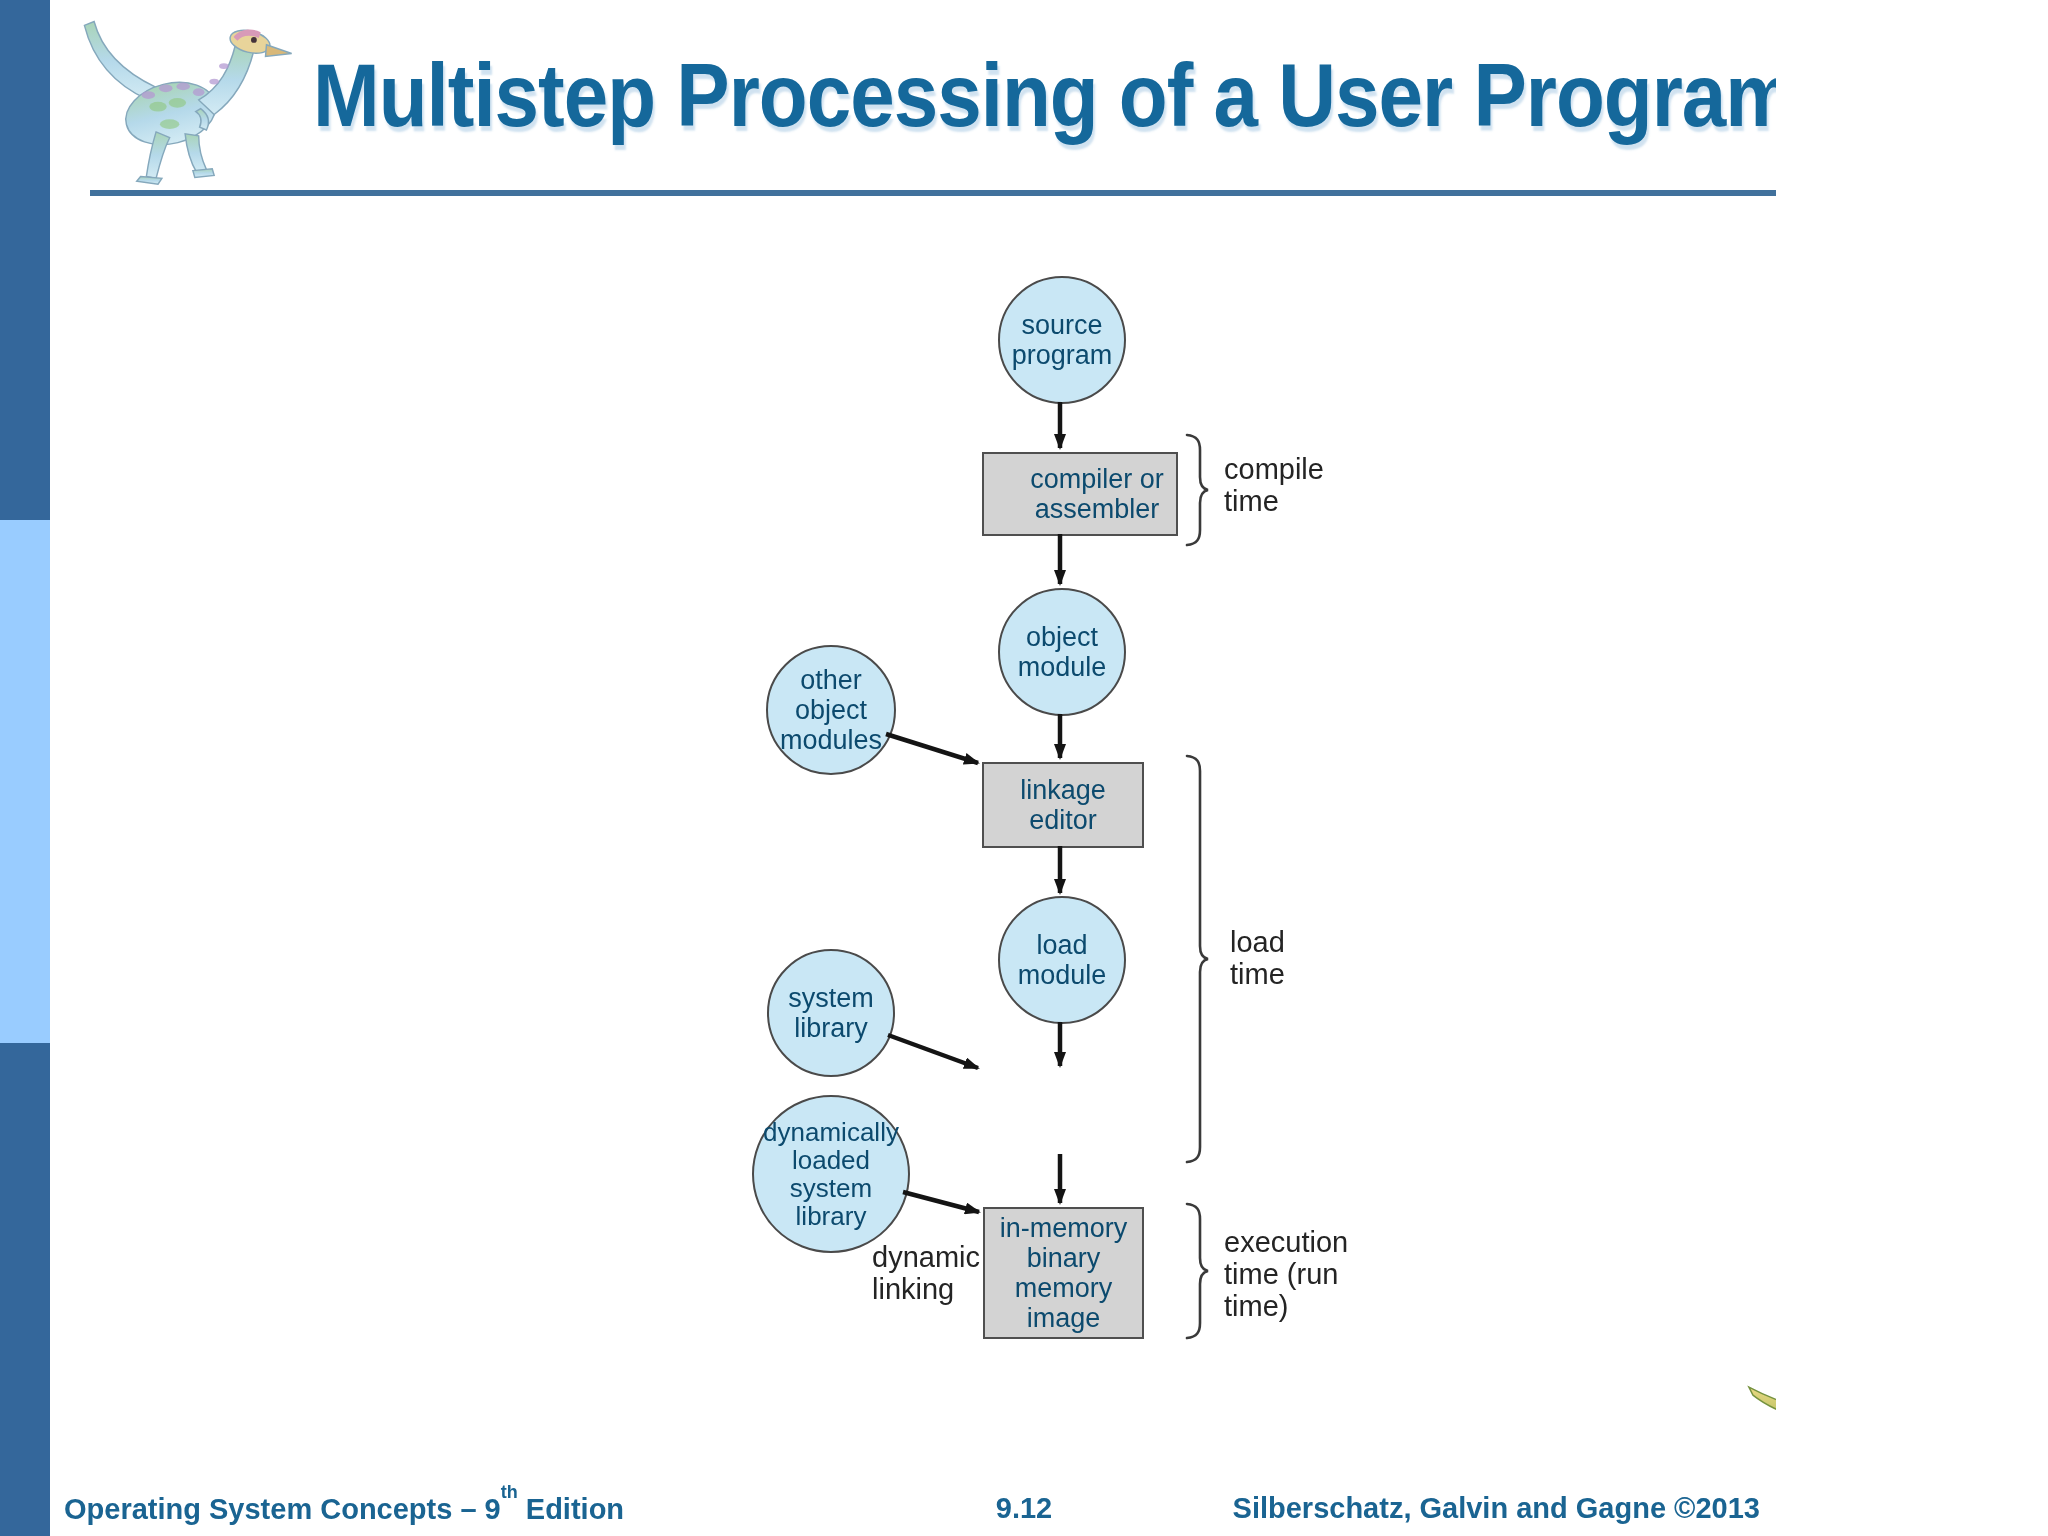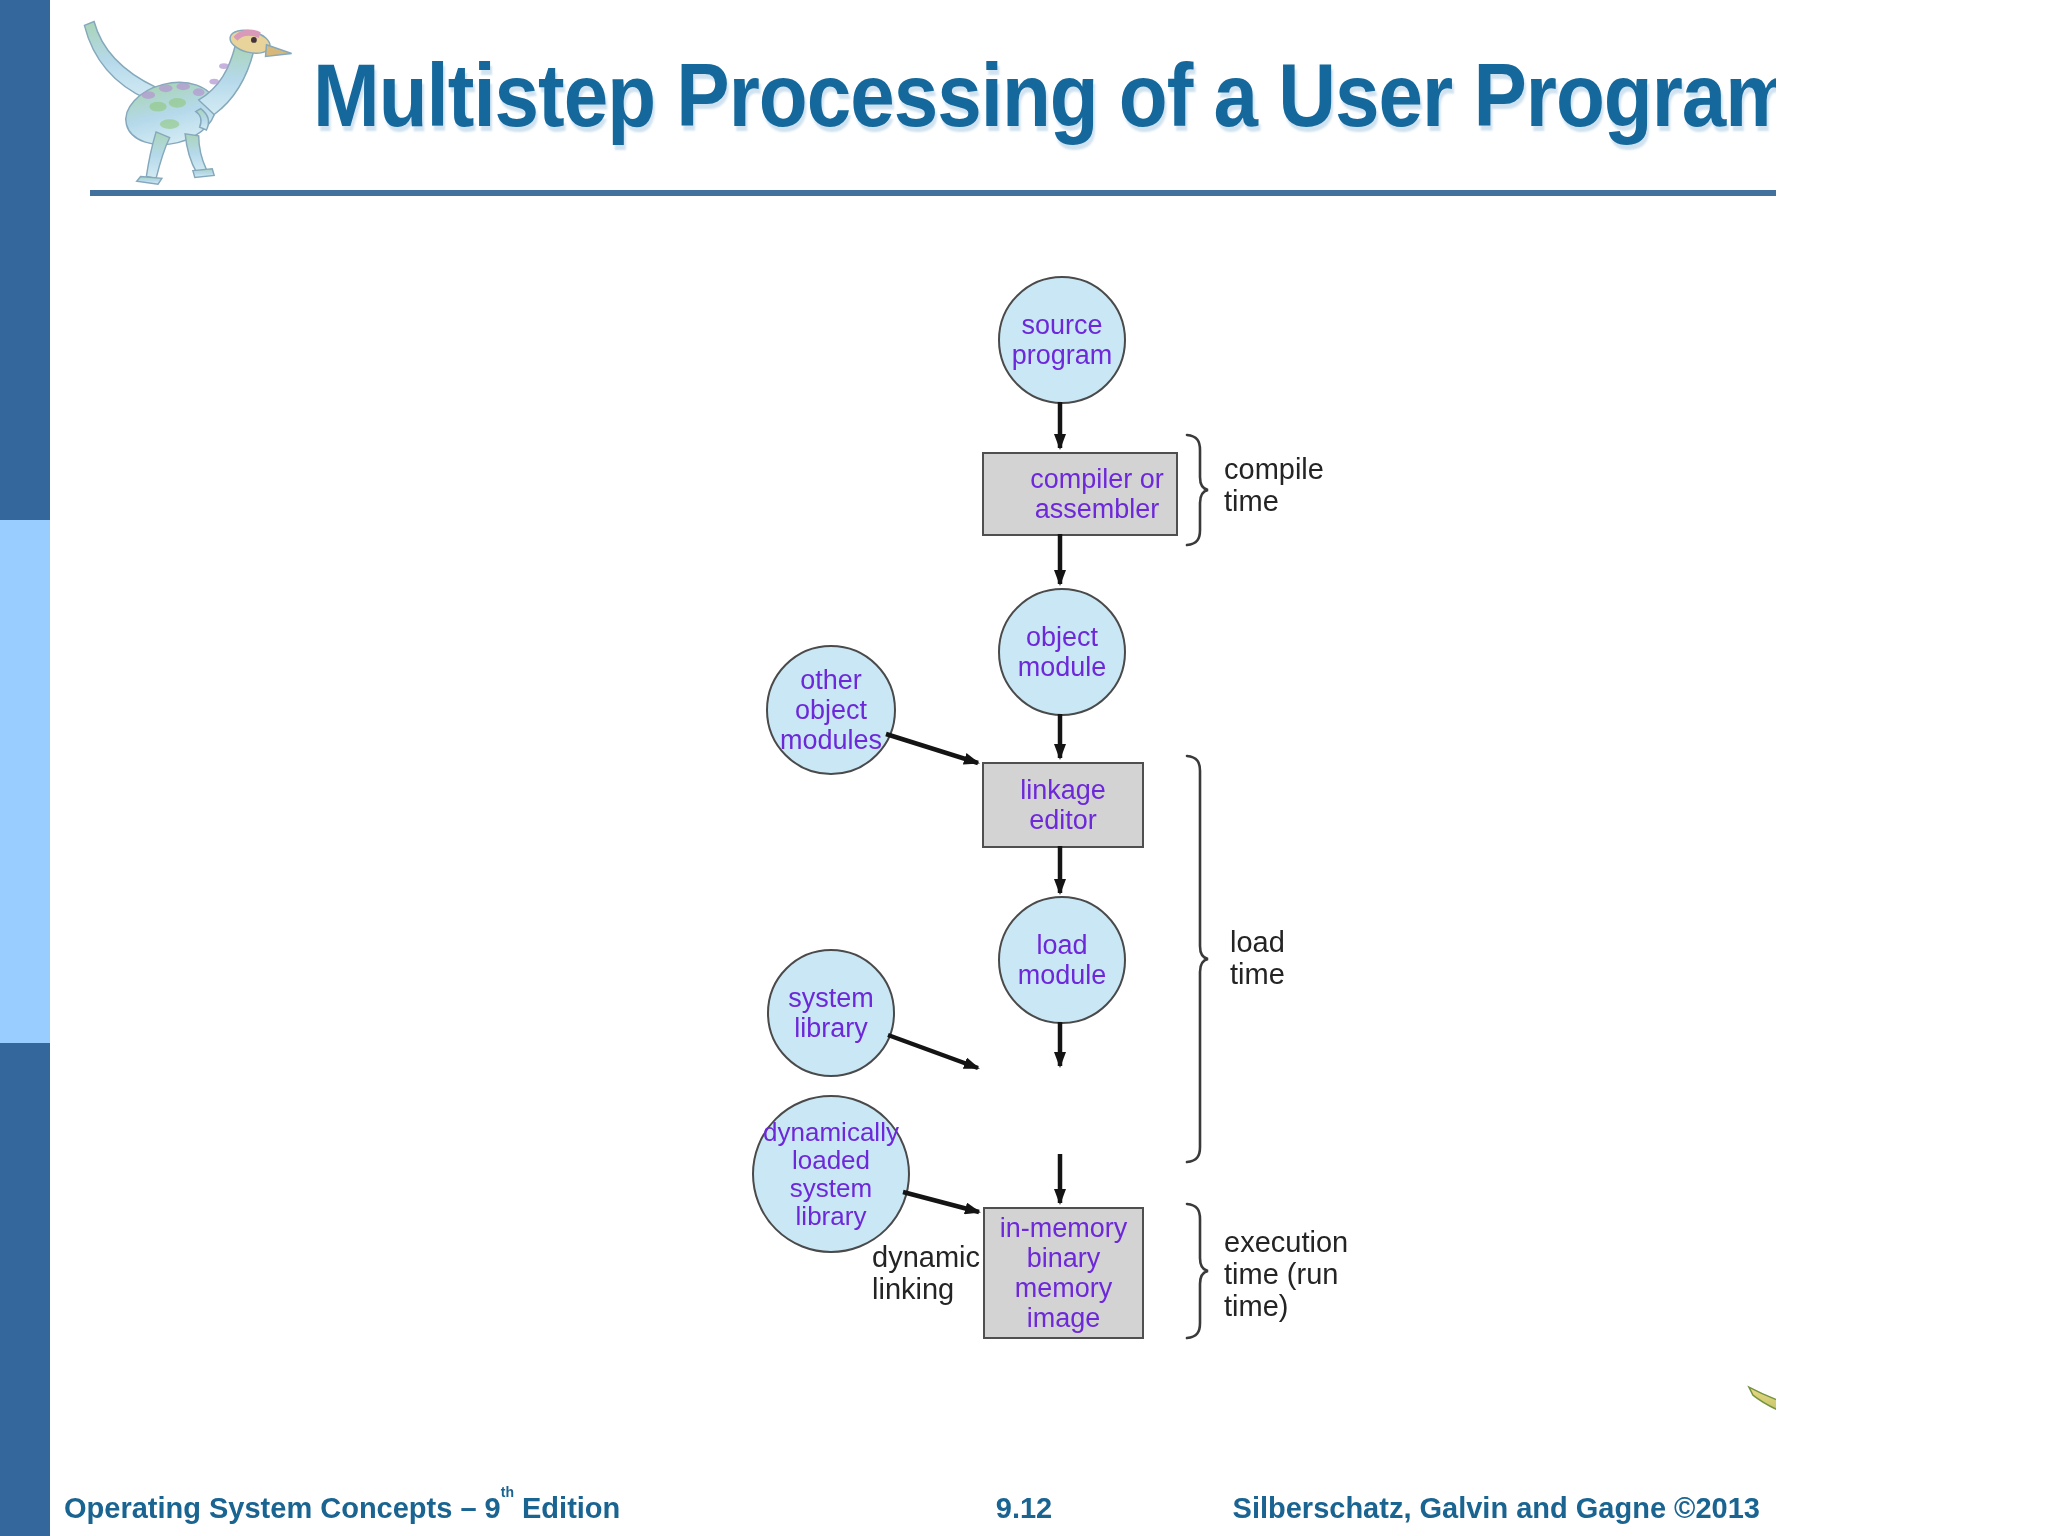--- a/index.html
+++ b/index.html
@@ -14,21 +14,21 @@
 
   
   .title{position:absolute;left:313px;top:44px;margin:0;
          font-size:80px;font-weight:bold;color:#15689B;letter-spacing:-1px;
          transform:scaleY(1.12);transform-origin:top left;white-space:nowrap;
          text-shadow:2px 5px 2px rgba(150,190,222,0.45);}
   .rule{position:absolute;left:90px;top:190px;width:1870px;height:6px;background:#41719C;}
 
   
   .node{position:absolute;display:flex;align-items:center;justify-content:center;
-        text-align:center;color:#6d28d9;font-size:27px;line-height:30px;white-space:pre-line;}
+        text-align:center;color:#0c4a6e;font-size:27px;line-height:30px;white-space:pre-line;}
   .circle{background:#C9E7F5;border:2px solid #4a4a4a;border-radius:50%;}
   .rect{background:#D3D3D3;border:2px solid #4f4f4f;}
 
   #n-source {left:998px;top:276px;width:124px;height:124px;}
   #n-compiler{left:982px;top:452px;width:158px;height:80px;padding-left:34px;}
   #n-object {left:998px;top:588px;width:124px;height:124px;}
   #n-other  {left:766px;top:645px;width:126px;height:126px;}
   #n-linkage{left:982px;top:762px;width:158px;height:82px;}
   #n-loadmod{left:998px;top:896px;width:124px;height:124px;}
   #n-syslib {left:767px;top:949px;width:124px;height:124px;}
@@ -44,21 +44,21 @@
   #anno-dyn    {left:872px;top:1241px;}
 
   
   .overlay{position:absolute;left:0;top:0;pointer-events:none;}
   .arrow{stroke:#141414;stroke-width:4.5;}
   .brace{stroke:#3a3a3a;stroke-width:2.6;fill:none;stroke-linecap:round;}
 
   
   .footer{position:absolute;top:1492px;font-size:29px;font-weight:bold;color:#1A6492;white-space:nowrap;}
   .footer-left{left:64px;}
-  .footer-left sup{font-size:14px;position:relative;top:-10px;font-weight:bold;}
+  .footer-left sup{font-size:18px;position:relative;top:-10px;font-weight:bold;}
   .footer-center{left:0;width:2048px;text-align:center;}
   .footer-right{right:16px;}
 
   .logo{position:absolute;}
   #logo-top{left:68px;top:6px;width:242px;height:184px;}
   #logo-bottom{left:1745px;top:1326px;width:296px;height:148px;}
 </style>
 </head>
 <body>
 

